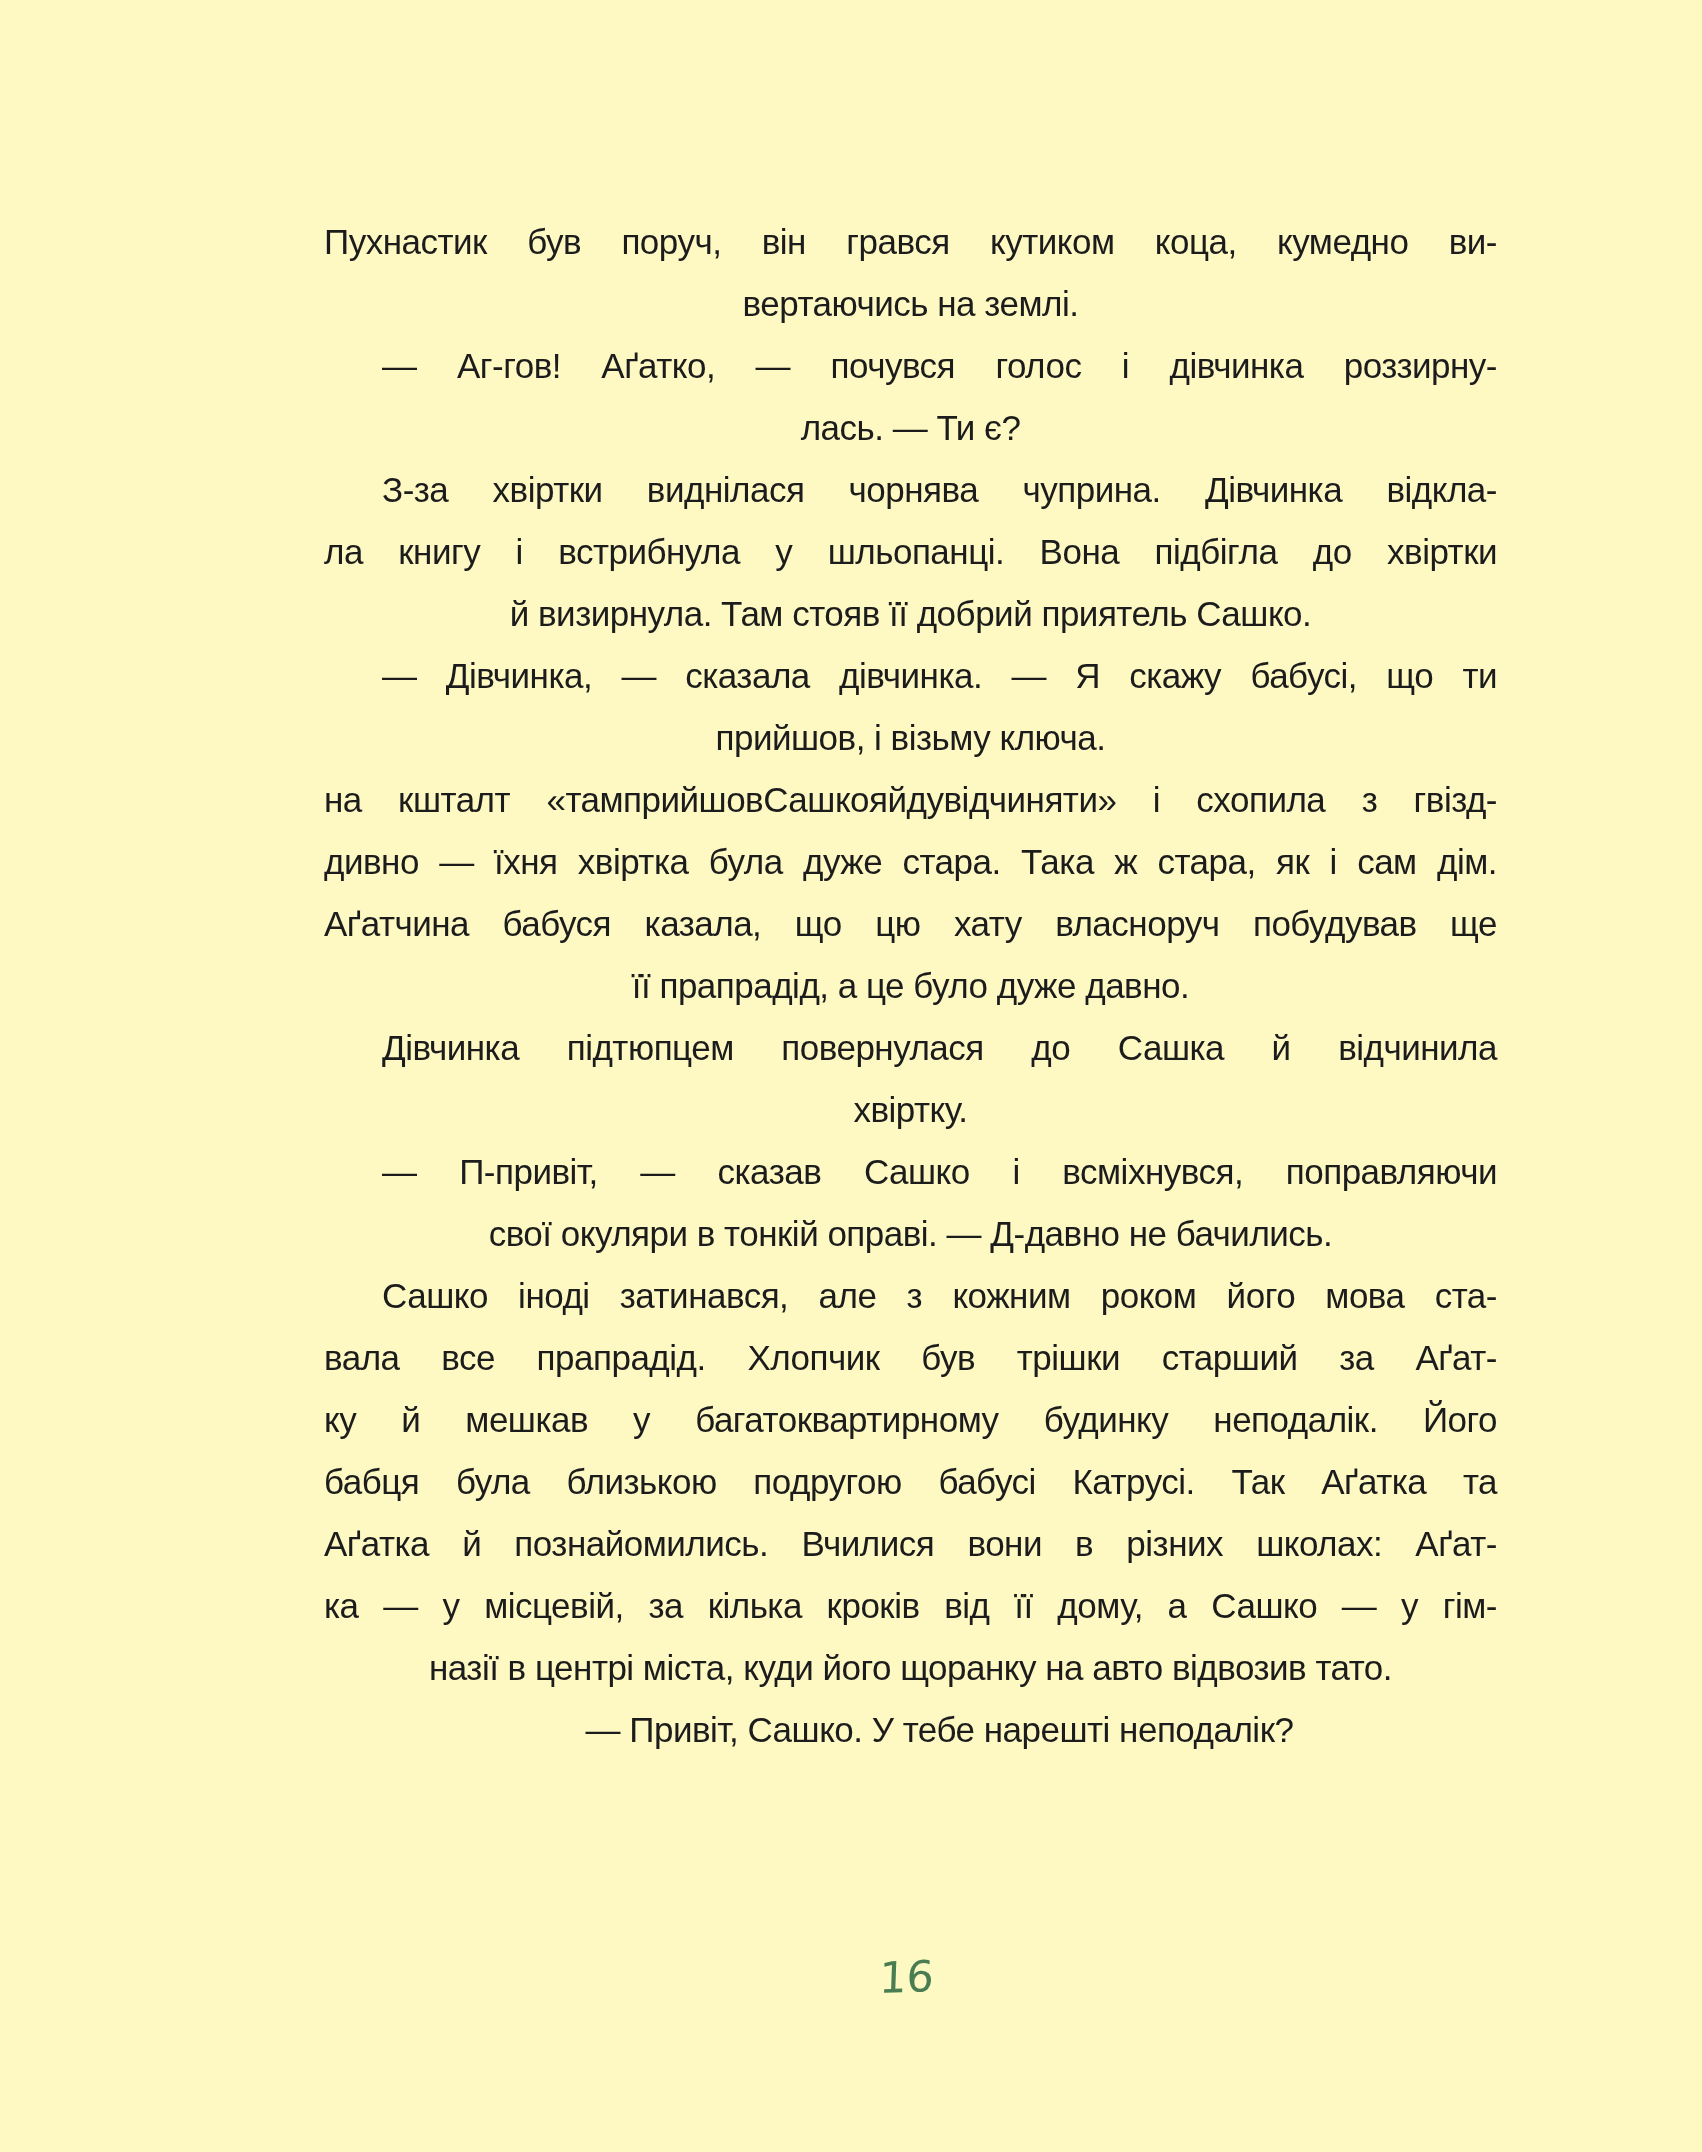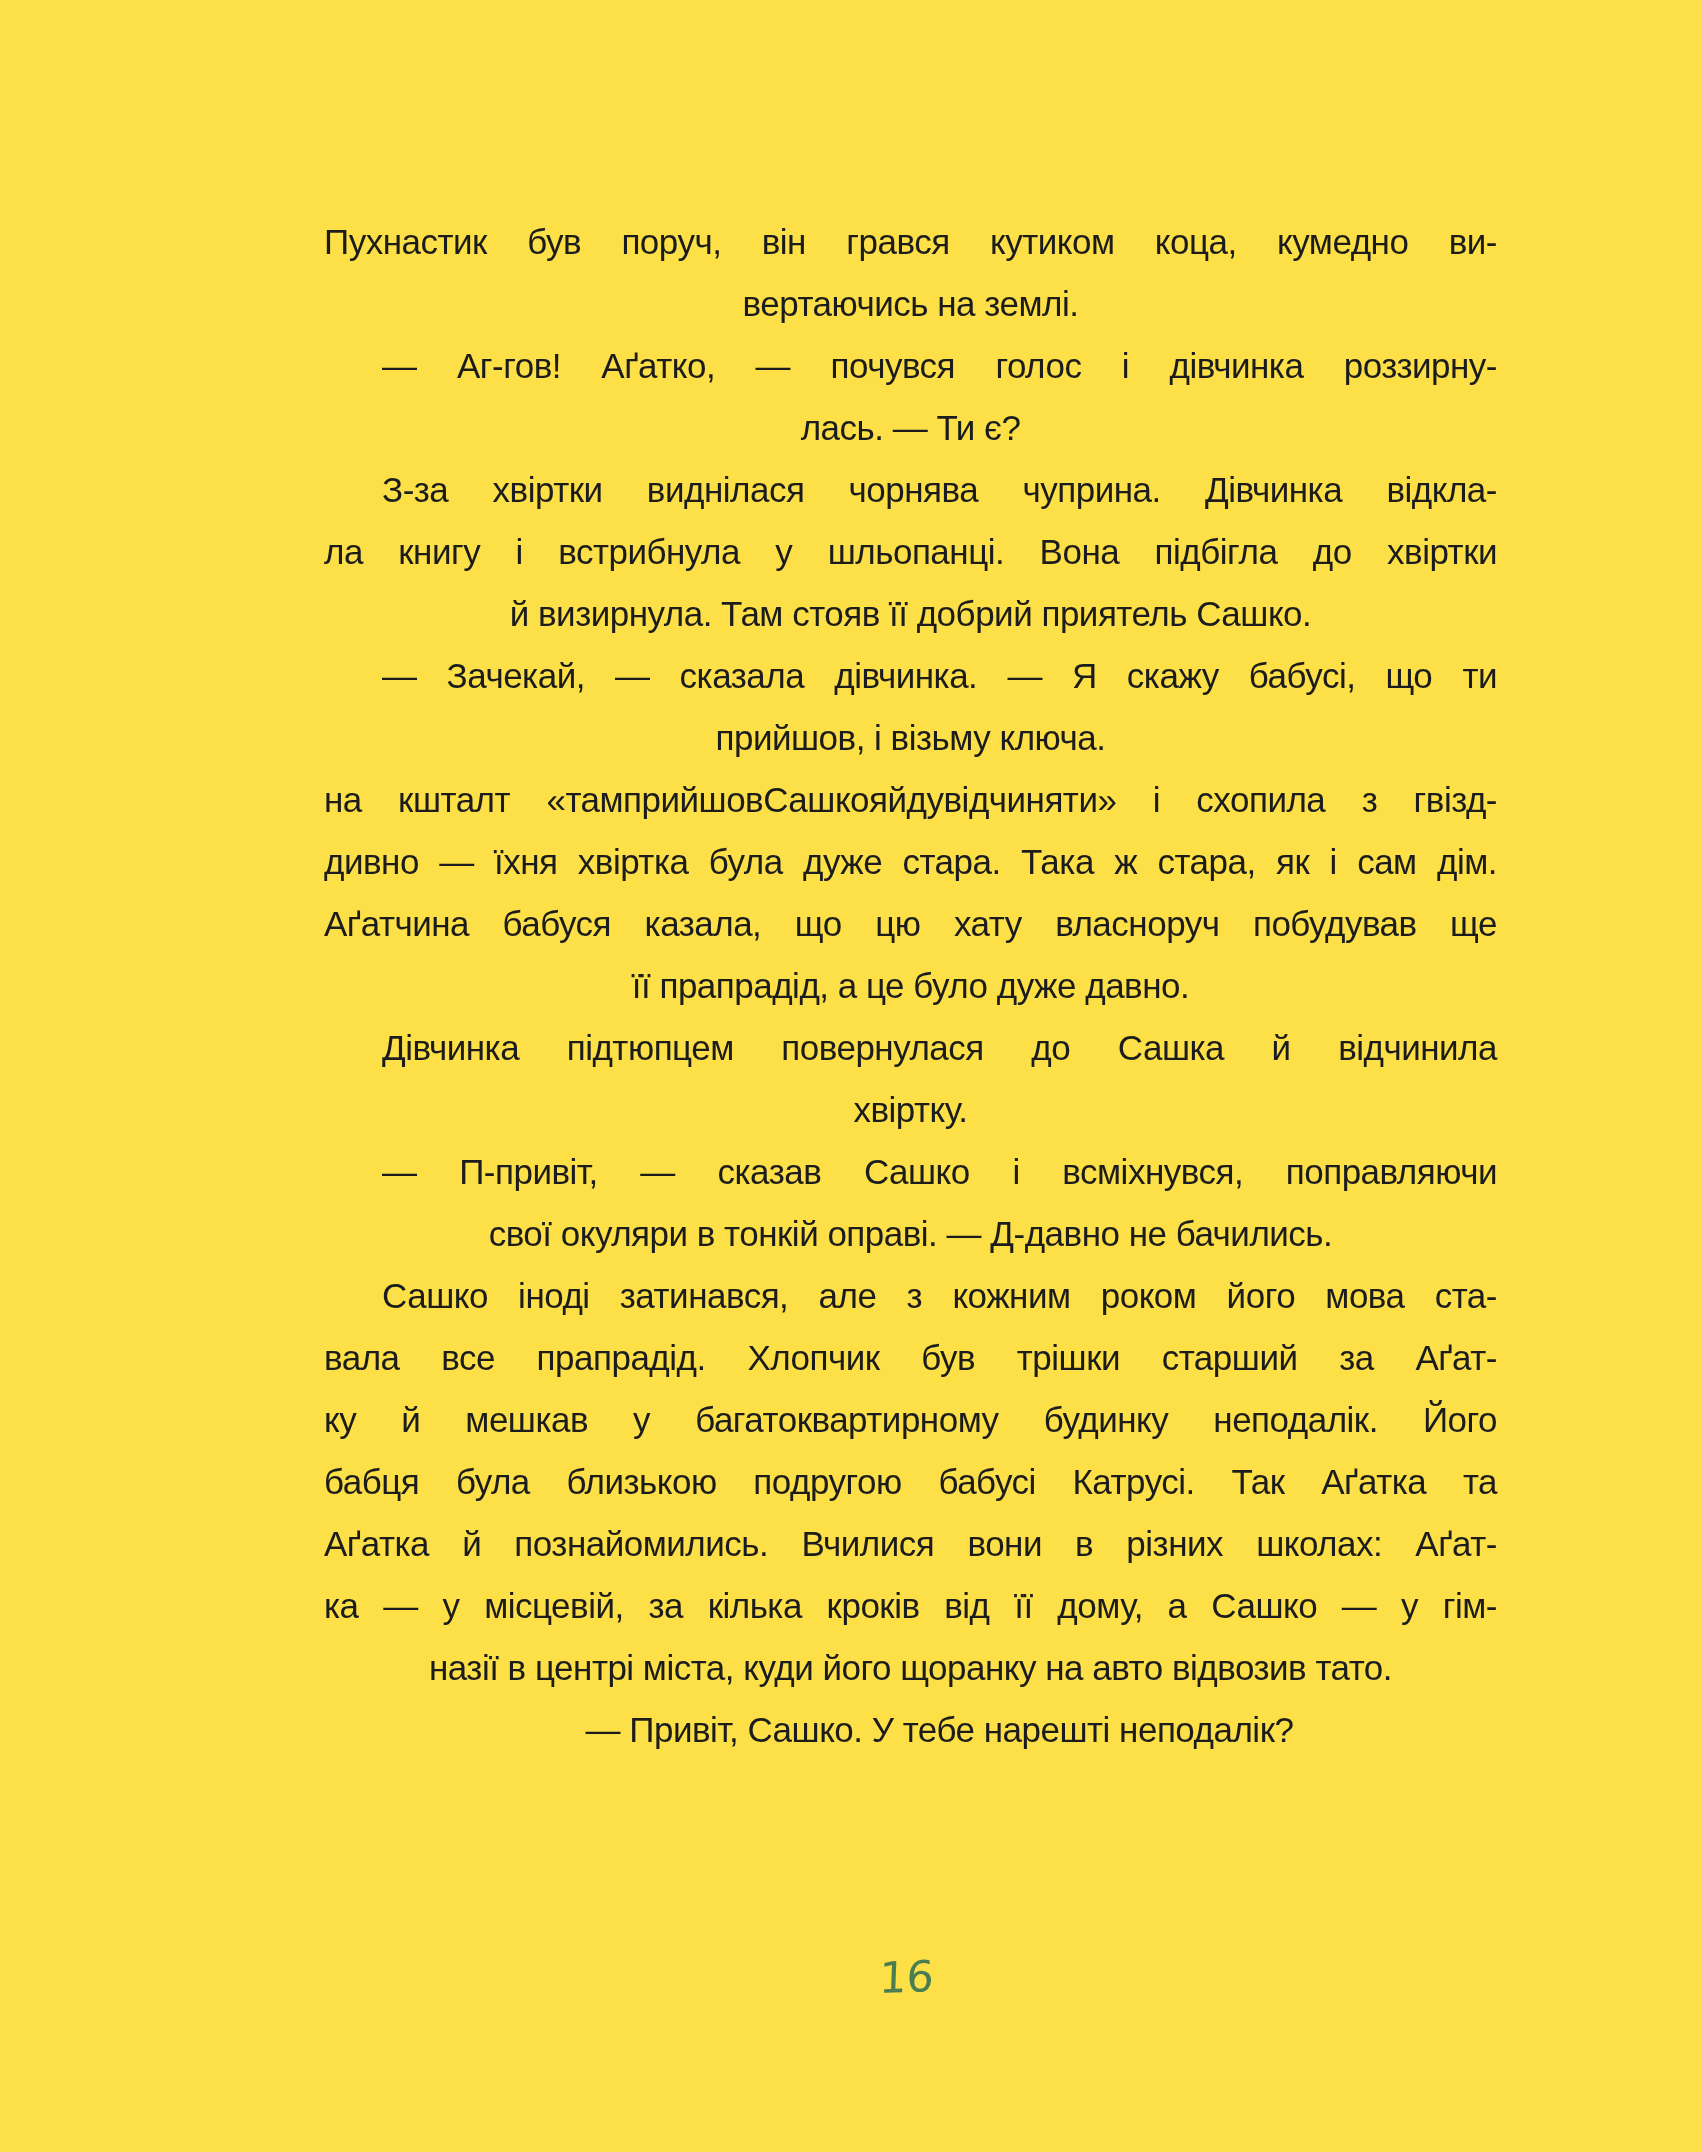--- a/index.html
+++ b/index.html
@@ -49,30 +49,30 @@
     text-align: center;
     font-size: 43px;
     line-height: 53px;
     font-family: "DejaVu Sans", "Liberation Sans", sans-serif;
     transform: rotate(-2deg) skewX(-4deg);
   }
 </style>
 </head>
 <body>
 
-<div class="page" style="background: #fde047;">
+<div class="page" style="background: #fef9c3;">
   <div class="text-block" id="text-block" style="color: rgb(28, 28, 28);">
       <div class="line justify"><span>Пухнастик був поруч, він грався кутиком коца, кумедно ви-</span></div>
       <div class="line"><span>вертаючись на землі.</span></div>
       <div class="line indent justify"><span>— Аг-гов! Аґатко, — почувся голос і дівчинка роззирну-</span></div>
       <div class="line"><span>лась. — Ти є?</span></div>
       <div class="line indent justify"><span>З-за хвіртки виднілася чорнява чуприна. Дівчинка відкла-</span></div>
       <div class="line justify"><span>ла книгу і встрибнула у шльопанці. Вона підбігла до хвіртки</span></div>
       <div class="line"><span>й визирнула. Там стояв її добрий приятель Сашко.</span></div>
-      <div class="line indent justify"><span>— Зачекай, — сказала дівчинка. — Я скажу бабусі, що ти</span></div>
+      <div class="line indent justify"><span>— Дівчинка, — сказала дівчинка. — Я скажу бабусі, що ти</span></div>
       <div class="line"><span>прийшов, і візьму ключа.</span></div>
       <div class="line justify"><span>на кшталт «</span><span class="italic">тамприйшовСашкояйдувідчиняти</span><span>» і схопила з гвізд-</span></div>
       <div class="line justify"><span>дивно — їхня хвіртка була дуже стара. Така ж стара, як і сам дім.</span></div>
       <div class="line justify"><span>Аґатчина бабуся казала, що цю хату власноруч побудував ще</span></div>
       <div class="line"><span>її прапрадід, а це було дуже давно.</span></div>
       <div class="line indent justify"><span>Дівчинка підтюпцем повернулася до Сашка й відчинила</span></div>
       <div class="line"><span>хвіртку.</span></div>
       <div class="line indent justify"><span>— П-привіт, — сказав Сашко і всміхнувся, поправляючи</span></div>
       <div class="line"><span>свої окуляри в тонкій оправі. — Д-давно не бачились.</span></div>
       <div class="line indent justify"><span>Сашко іноді затинався, але з кожним роком його мова ста-</span></div>

